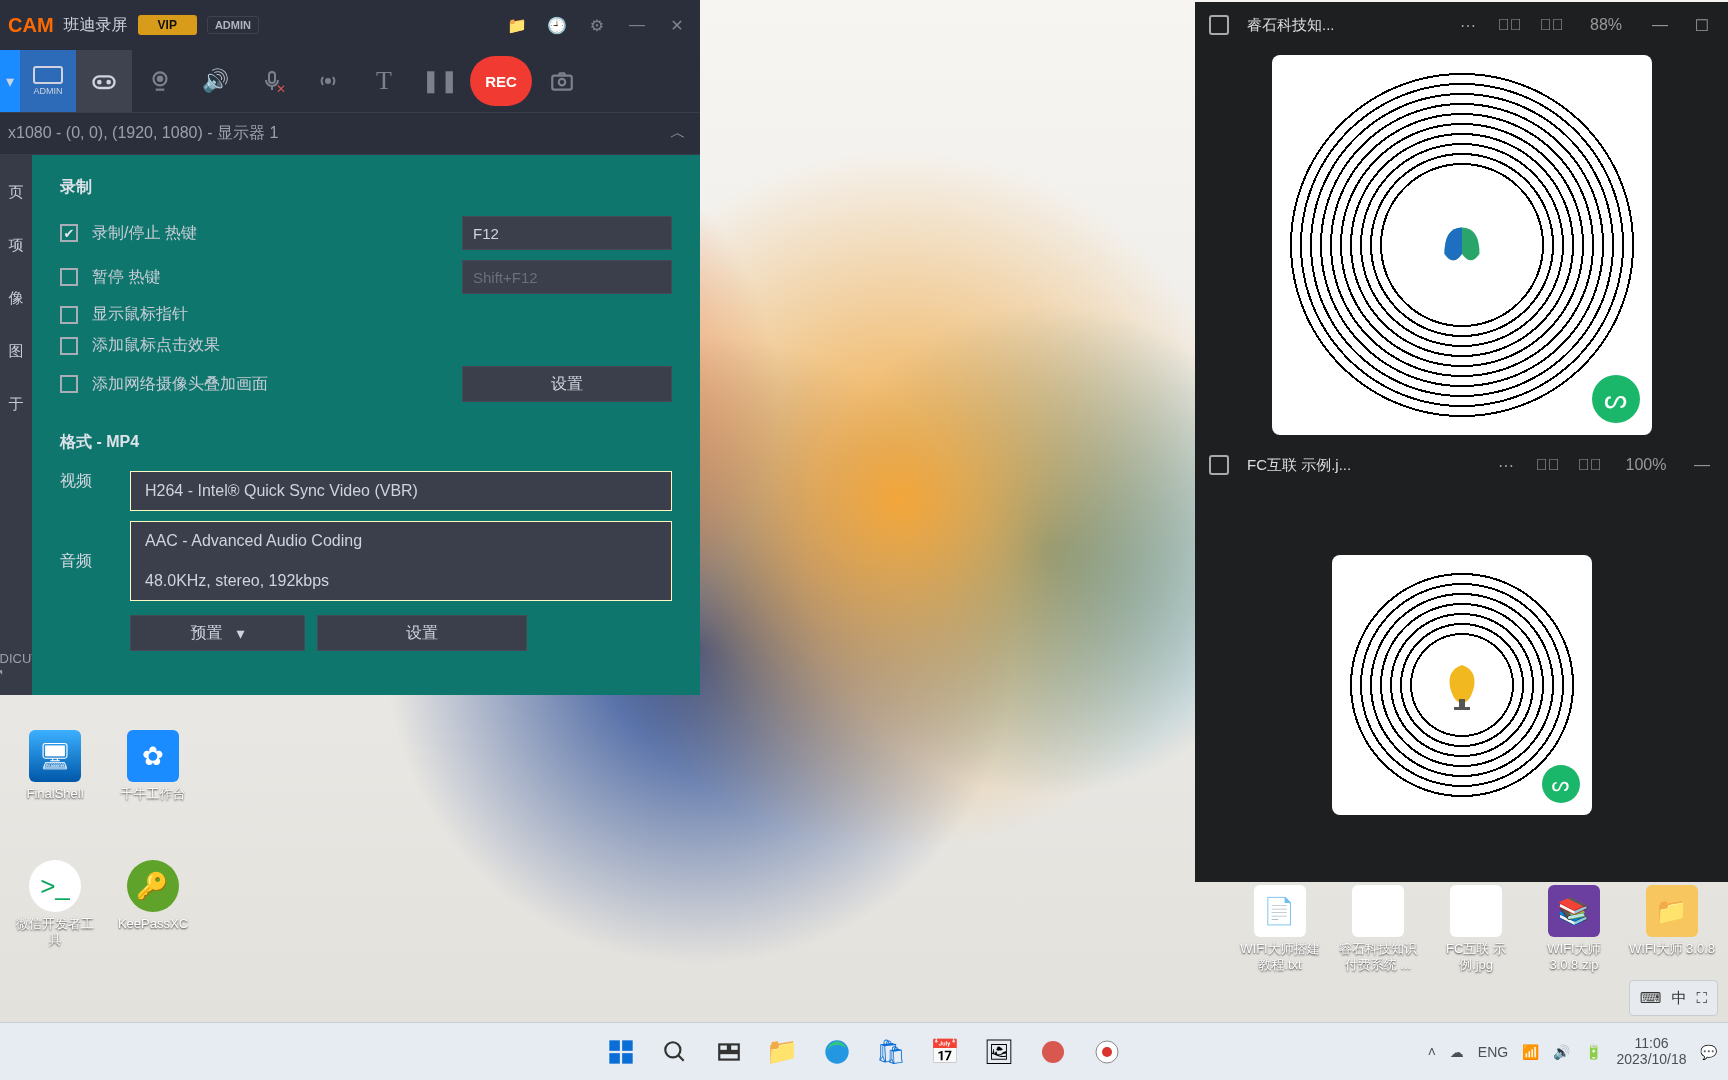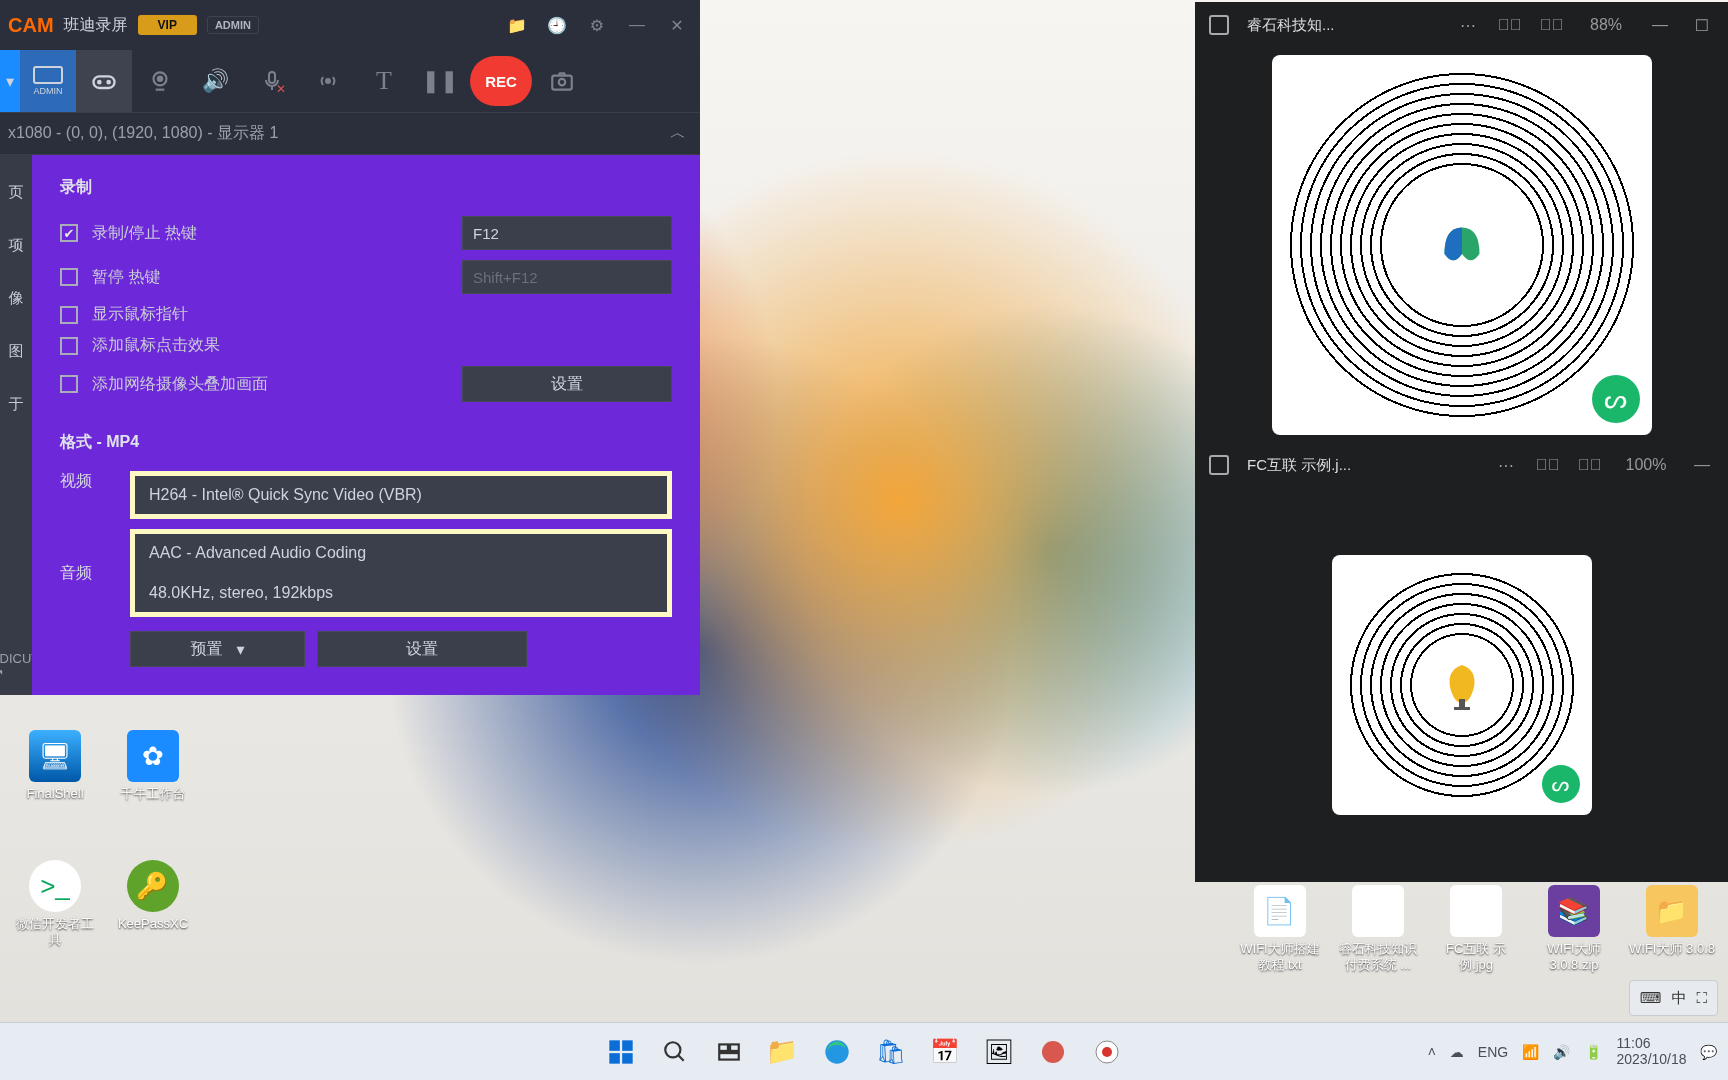--- a/index.html
+++ b/index.html
@@ -38,29 +38,29 @@
   .bc-mode.first{width:20px;background:#1b8cff;}
   .bc-mode.hdmi{background:#2d6bb8;font-size:10px;}
   .bc-mode.game{background:#3f4350;}
   .bc-rec {width:62px;height:50px;margin:6px 2px;border-radius:30px;background:#f03a32;color:#fff;display:flex;align-items:center;justify-content:center;font-weight:700;font-size:15px;cursor:pointer;}
   .bc-icon {width:56px;display:flex;align-items:center;justify-content:center;color:#7b808c;font-size:22px;cursor:pointer;}
   .bc-info {padding:10px 14px 10px 8px;border-top:1px solid #3a3e4a;border-bottom:1px solid #3a3e4a;display:flex;align-items:flex-end;color:#9aa0ac;}
   .bc-info .chev{margin-left:auto;}
   .bc-body{flex:1;display:flex;background:#363b47}
   .bc-side{width:32px;display:flex;flex-direction:column;gap:34px;padding-top:28px;align-items:center;color:#c8ccd6;font-size:15px;}
   .bc-side-bottom{margin-top:auto;margin-bottom:14px;color:#9aa0ac;font-size:13px;display:flex;align-items:center;gap:6px;}
-  .bc-main{flex:1;background:#6d28d9;padding:22px 28px 28px 28px;}
+  .bc-main{flex:1;background:#0f766e;padding:22px 28px 28px 28px;}
   .bc-h{font-weight:600;color:#dfe2ea;margin-bottom:18px;}
   .bc-row{display:flex;align-items:center;margin:10px 0;}
   .bc-chk{width:18px;height:18px;border:2px solid #a8adb8;margin-right:14px;display:flex;align-items:center;justify-content:center;}
   .bc-chk.checked::after{content:"✔";color:#e4e7ee;font-size:13px;line-height:1;}
   .bc-input{margin-left:auto;width:210px;height:34px;background:#3a3f4b;border:1px solid #454a56;color:#cfd3dd;padding:0 10px;display:flex;align-items:center;font-size:15px;}
   .bc-input.dim{color:#6a6f7b;}
   .bc-btn{width:210px;height:36px;background:#3a3f4b;border:1px solid #454a56;color:#cfd3dd;display:flex;align-items:center;justify-content:center;cursor:pointer;margin-left:auto;}
-  .bc-infobox{background:#3a3f4b;border:5px solid #fef9c3;padding:10px 14px;flex:1;color:#cfd3dd;}
+  .bc-infobox{background:#3a3f4b;border:1px solid #fef9c3;padding:10px 14px;flex:1;color:#cfd3dd;}
   .bc-left-label{width:70px;color:#d6d9e2;}
   .bc-section2{margin-top:30px;}
   .bc-grid{display:flex;gap:12px;margin-top:4px;}
   .bc-drop{width:175px;height:36px;background:#3a3f4b;border:1px solid #454a56;color:#cfd3dd;display:flex;align-items:center;justify-content:center;gap:14px;cursor:pointer;}
   .hdmi-icon{display:flex;flex-direction:column;align-items:center;gap:2px;}
   .hdmi-icon .bar{width:30px;height:18px;border:2px solid #cfd3dd;border-radius:3px;}
 
   
   .dicon{position:absolute;width:90px;display:flex;flex-direction:column;align-items:center;gap:4px;cursor:pointer;}
   .dicon .img{width:52px;height:52px;border-radius:6px;display:flex;align-items:center;justify-content:center;font-size:26px;color:#fff;}
@@ -372,19 +372,19 @@
         </svg>
     </div>
   </div>
   <div class="tb-right">
     <span class="sys-icon">˄</span>
     <span class="sys-icon">☁</span>
     <span class="sys-icon">ENG</span>
     <span class="sys-icon">📶</span>
     <span class="sys-icon">🔊</span>
     <span class="sys-icon">🔋</span>
-    <div style="text-align:left;line-height:1.1">
+    <div style="text-align:center;line-height:1.1">
       <div>11:06</div>
       <div>2023/10/18</div>
     </div>
     <span class="sys-icon">💬</span>
   </div>
 </div>
 
 </body></html>

